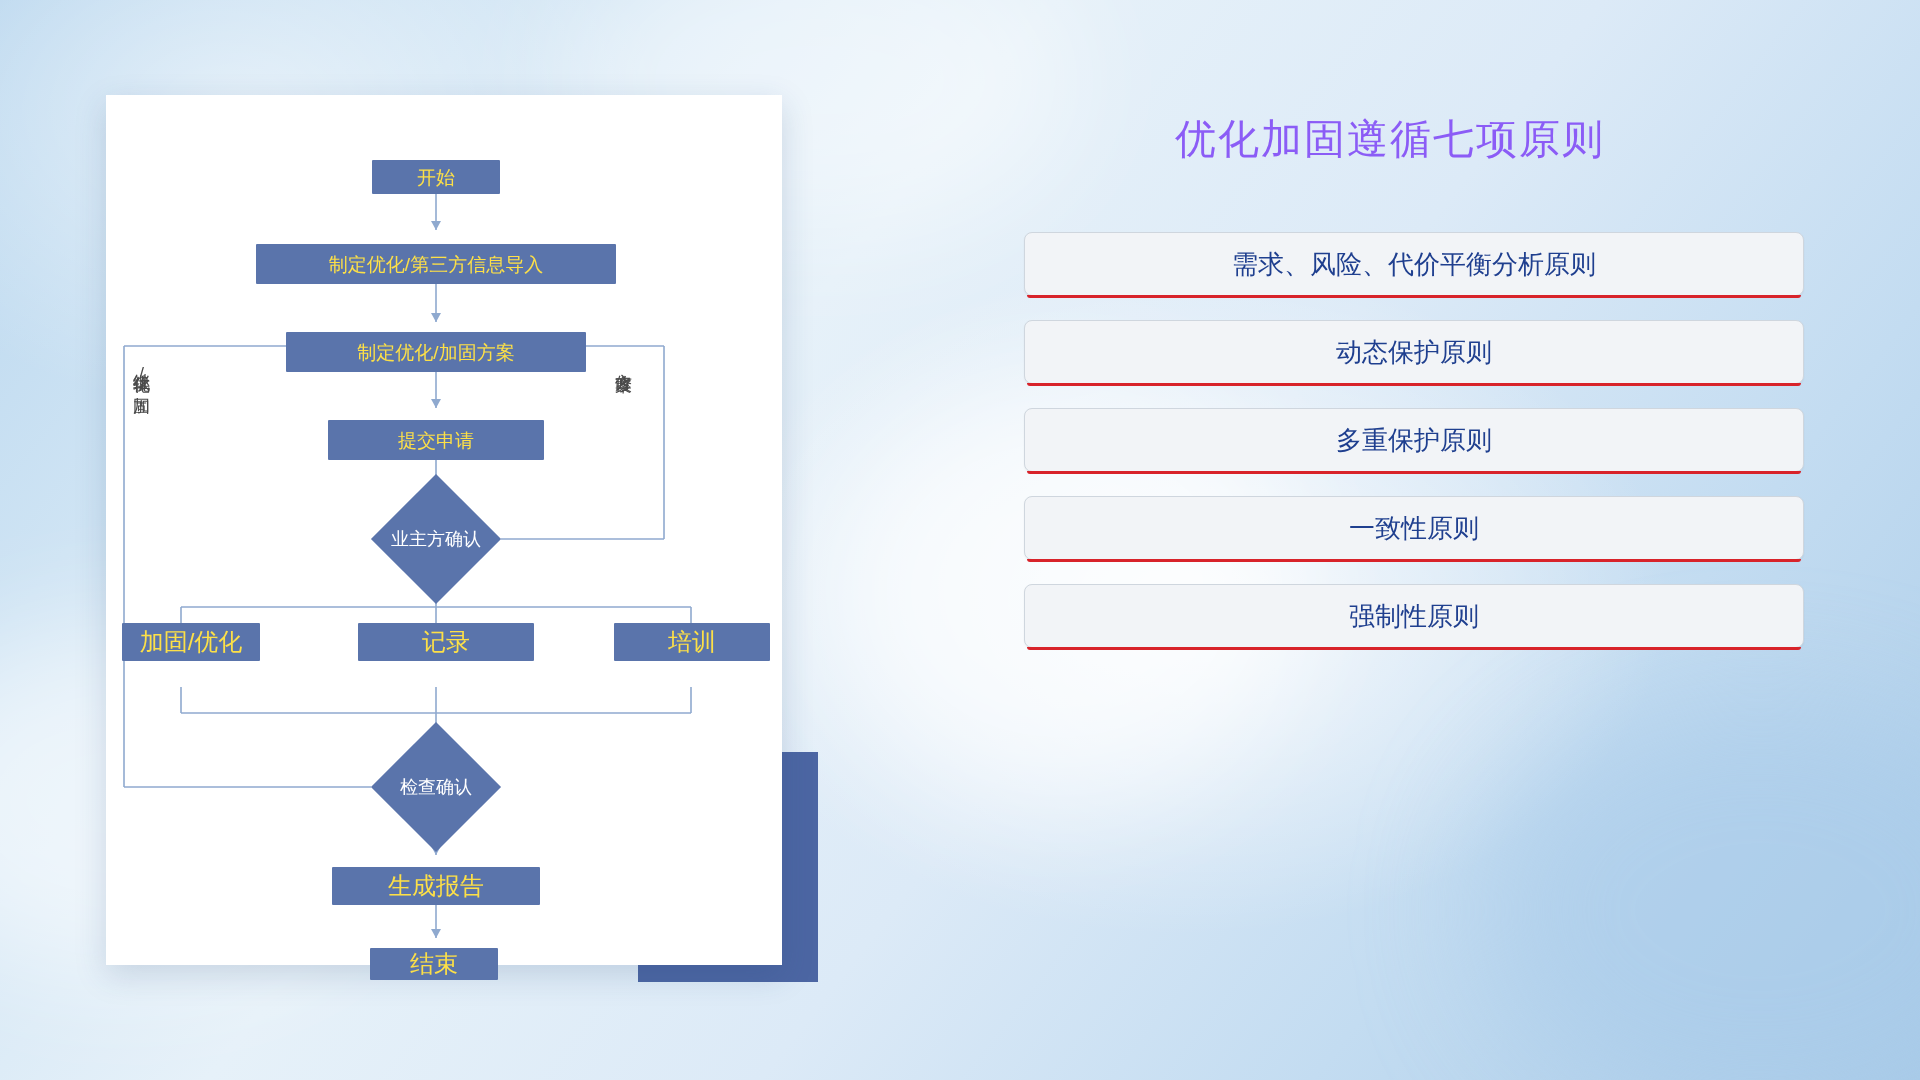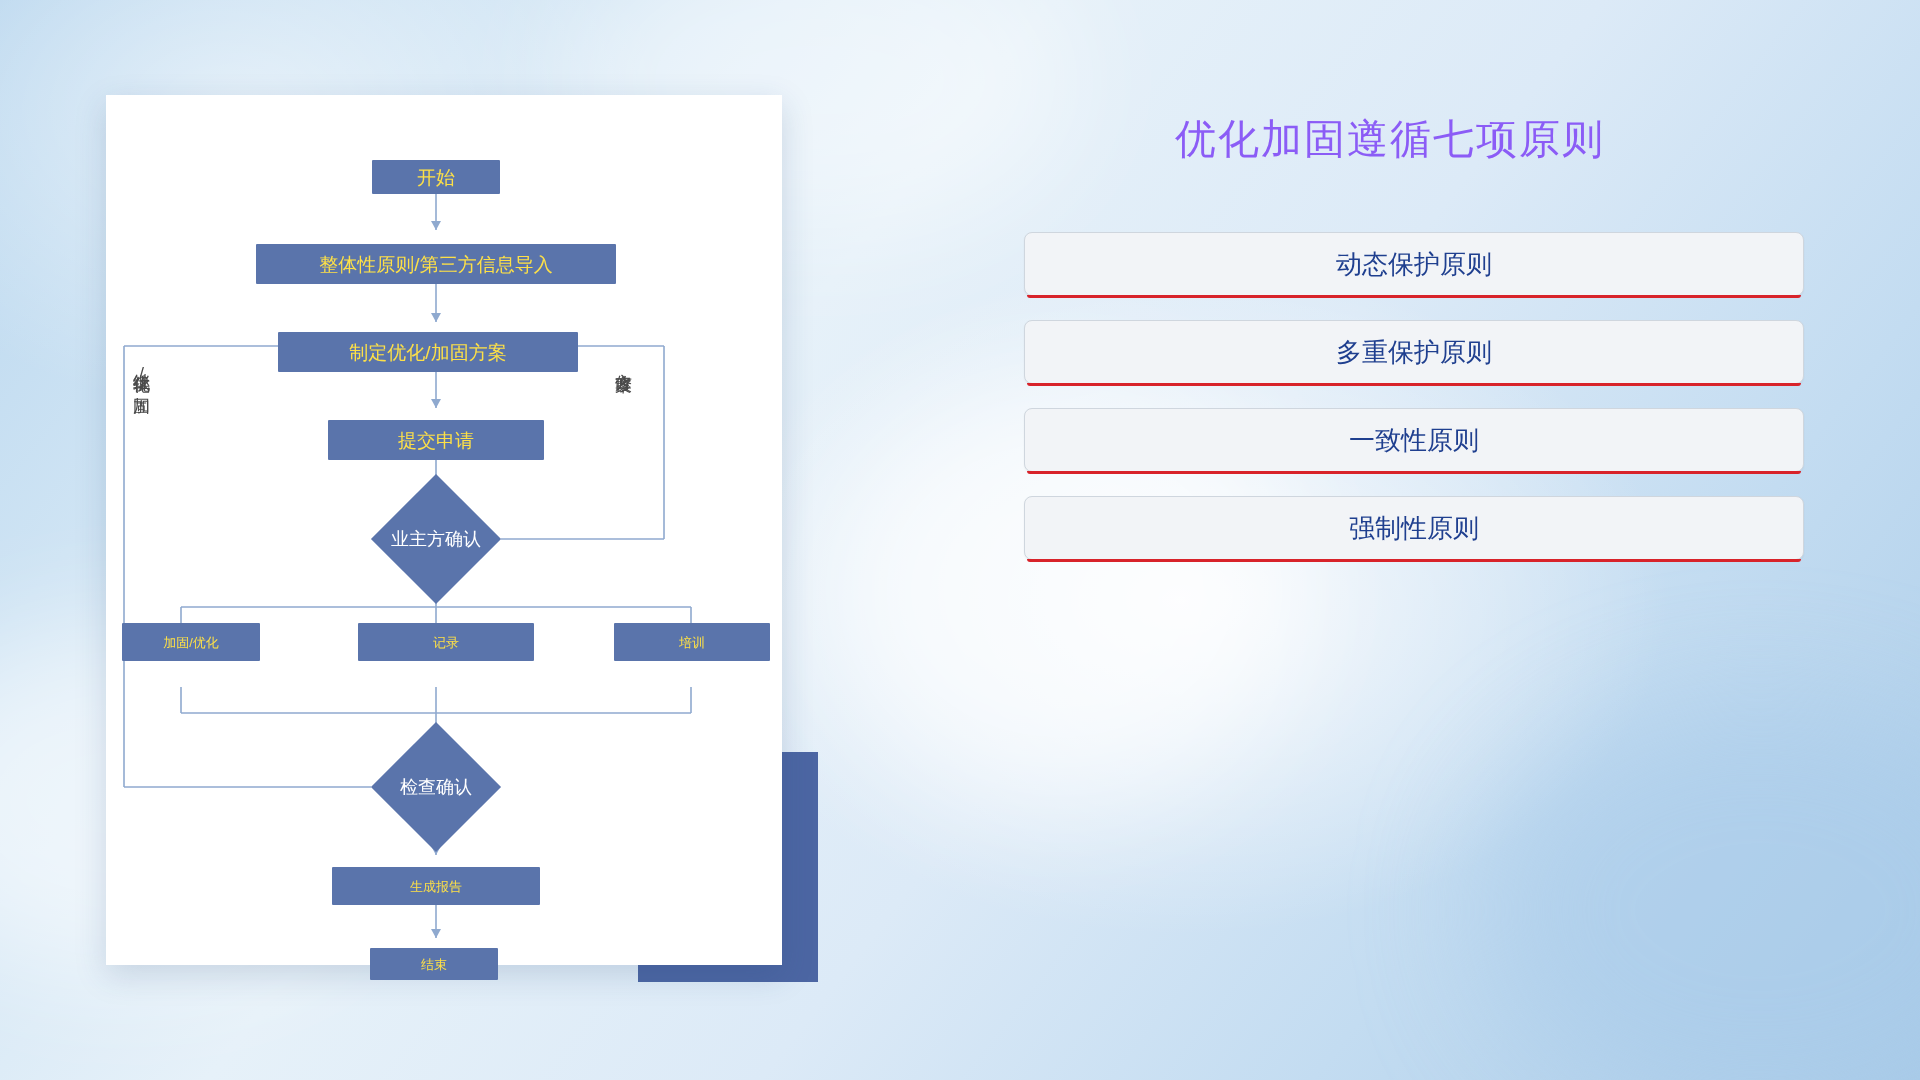--- a/index.html
+++ b/index.html
@@ -40,21 +40,21 @@
   .node {
     position: absolute;
     background: #5a74ab;
     color: #fde047;
     font-size: 19px;
     line-height: 1;
     display: flex; align-items: center; justify-content: center;
     white-space: nowrap;
     border-radius: 1px;
   }
-  .node.small { font-size: 13px; }
+  .node.small { font-size: 24px; }
 
   .diamond-wrap { position: absolute; }
   .diamond {
     position: absolute; left: 0; top: 0; width: 100%; height: 100%;
     background: #5a74ab;
     transform: rotate(45deg);
   }
   .diamond-label {
     position: absolute; inset: 0;
     display: flex; align-items: center; justify-content: center;
@@ -166,24 +166,24 @@
         <polygon points="420,251 411,246 411,256"></polygon>
         <polygon points="238,251 247,246 247,256"></polygon>
       </g>
     </svg>
 
     <div class="node" style="left:266px; top:65px; width:128px; height:34px;">
       <span>开始</span>
     </div>
 
     <div class="node" style="left:150px; top:149px; width:360px; height:40px;">
-      <span>整体性原则/第三方信息导入</span>
-    </div>
-
-    <div class="node" style="left:172px; top:237px; width:300px; height:40px;">
+      <span>制定优化/第三方信息导入</span>
+    </div>
+
+    <div class="node" style="left:180px; top:237px; width:300px; height:40px;">
       <span>制定优化/加固方案</span>
     </div>
 
     <div class="node" style="left:222px; top:325px; width:216px; height:40px;">
       <span>提交申请</span>
     </div>
 
     <div class="diamond-wrap" style="left:284px; top:398px; width:92px; height:92px;">
       <div class="diamond"></div>
       <div class="diamond-label" style="left:-40px; right:-40px;">业主方确认</div>
@@ -216,20 +216,23 @@
 
     <div class="side-label" style="left:26px; top:265px; height:140px;">继续优化/加固</div>
     <div class="side-label" style="left:508px; top:265px; height:120px;">方案修改</div>
   </div>
 </div>
 
 <div class="right-title">优化加固遵循七项原则</div>
 
 <div class="principles">
   <div class="principle">
+    <span>需求、风险、代价平衡分析原则</span>
+  </div>
+  <div class="principle">
     <span>动态保护原则</span>
   </div>
   <div class="principle">
     <span>多重保护原则</span>
   </div>
   <div class="principle">
     <span>一致性原则</span>
   </div>
   <div class="principle">
     <span>强制性原则</span>

